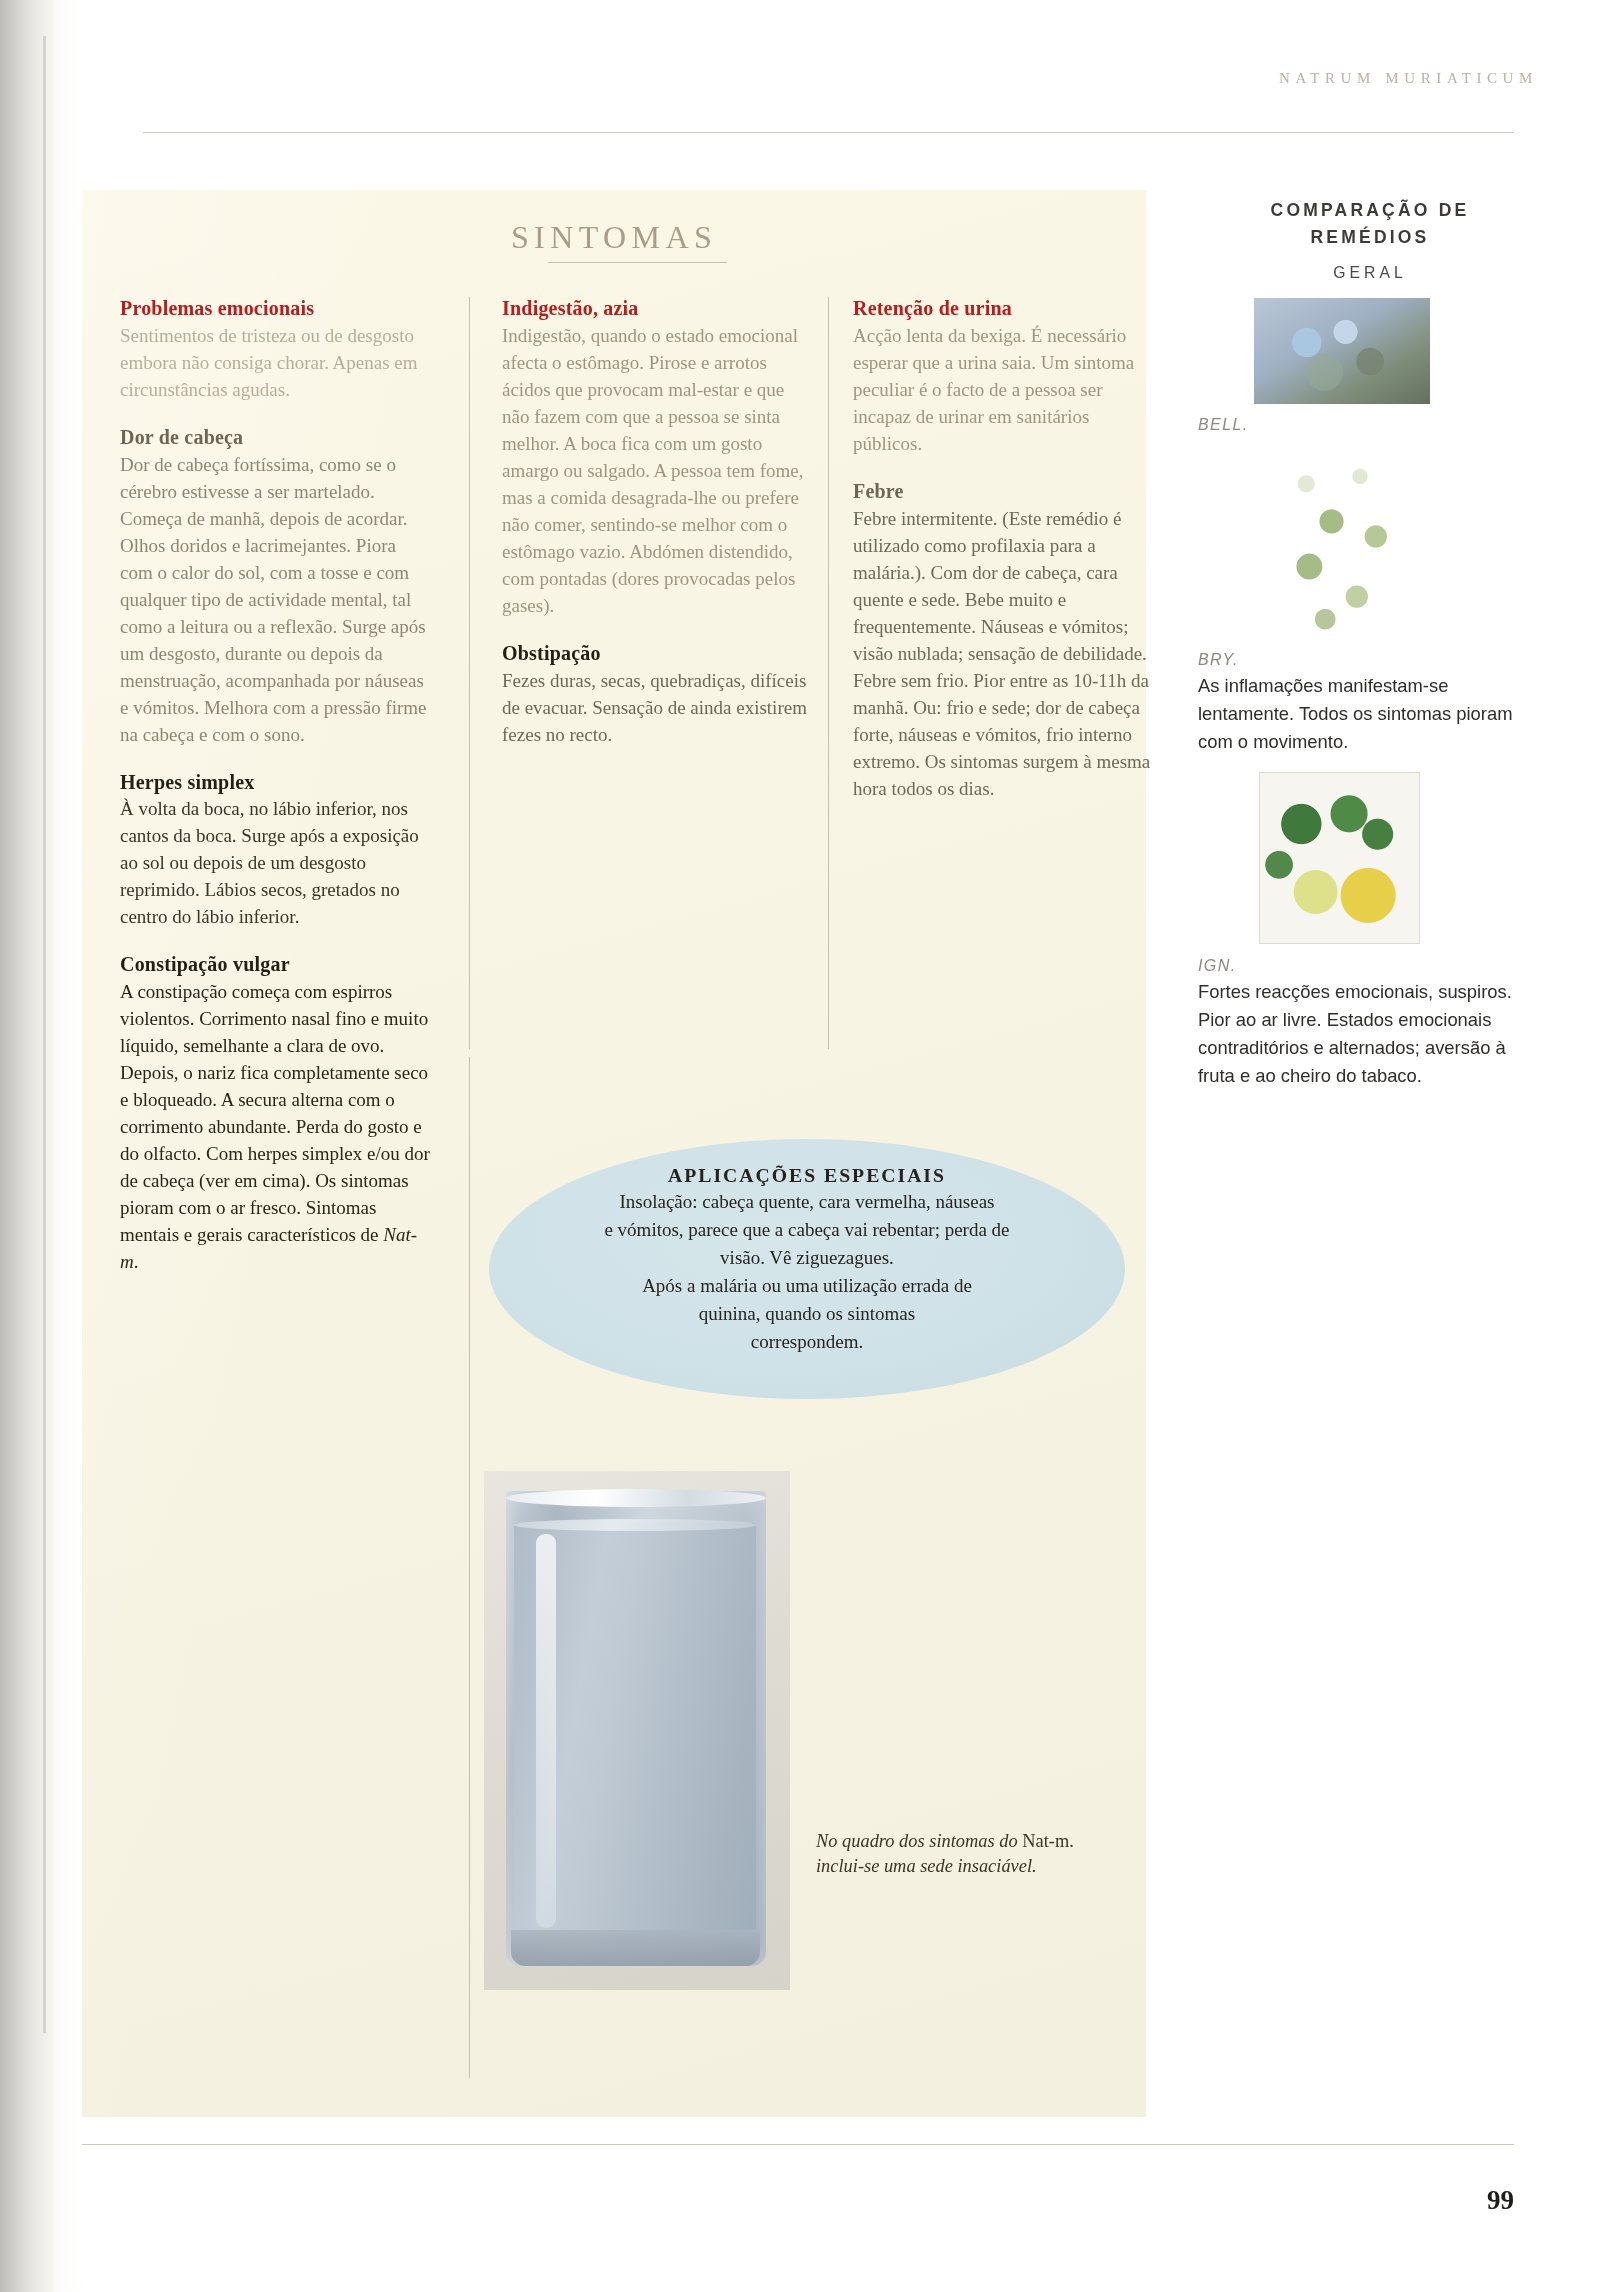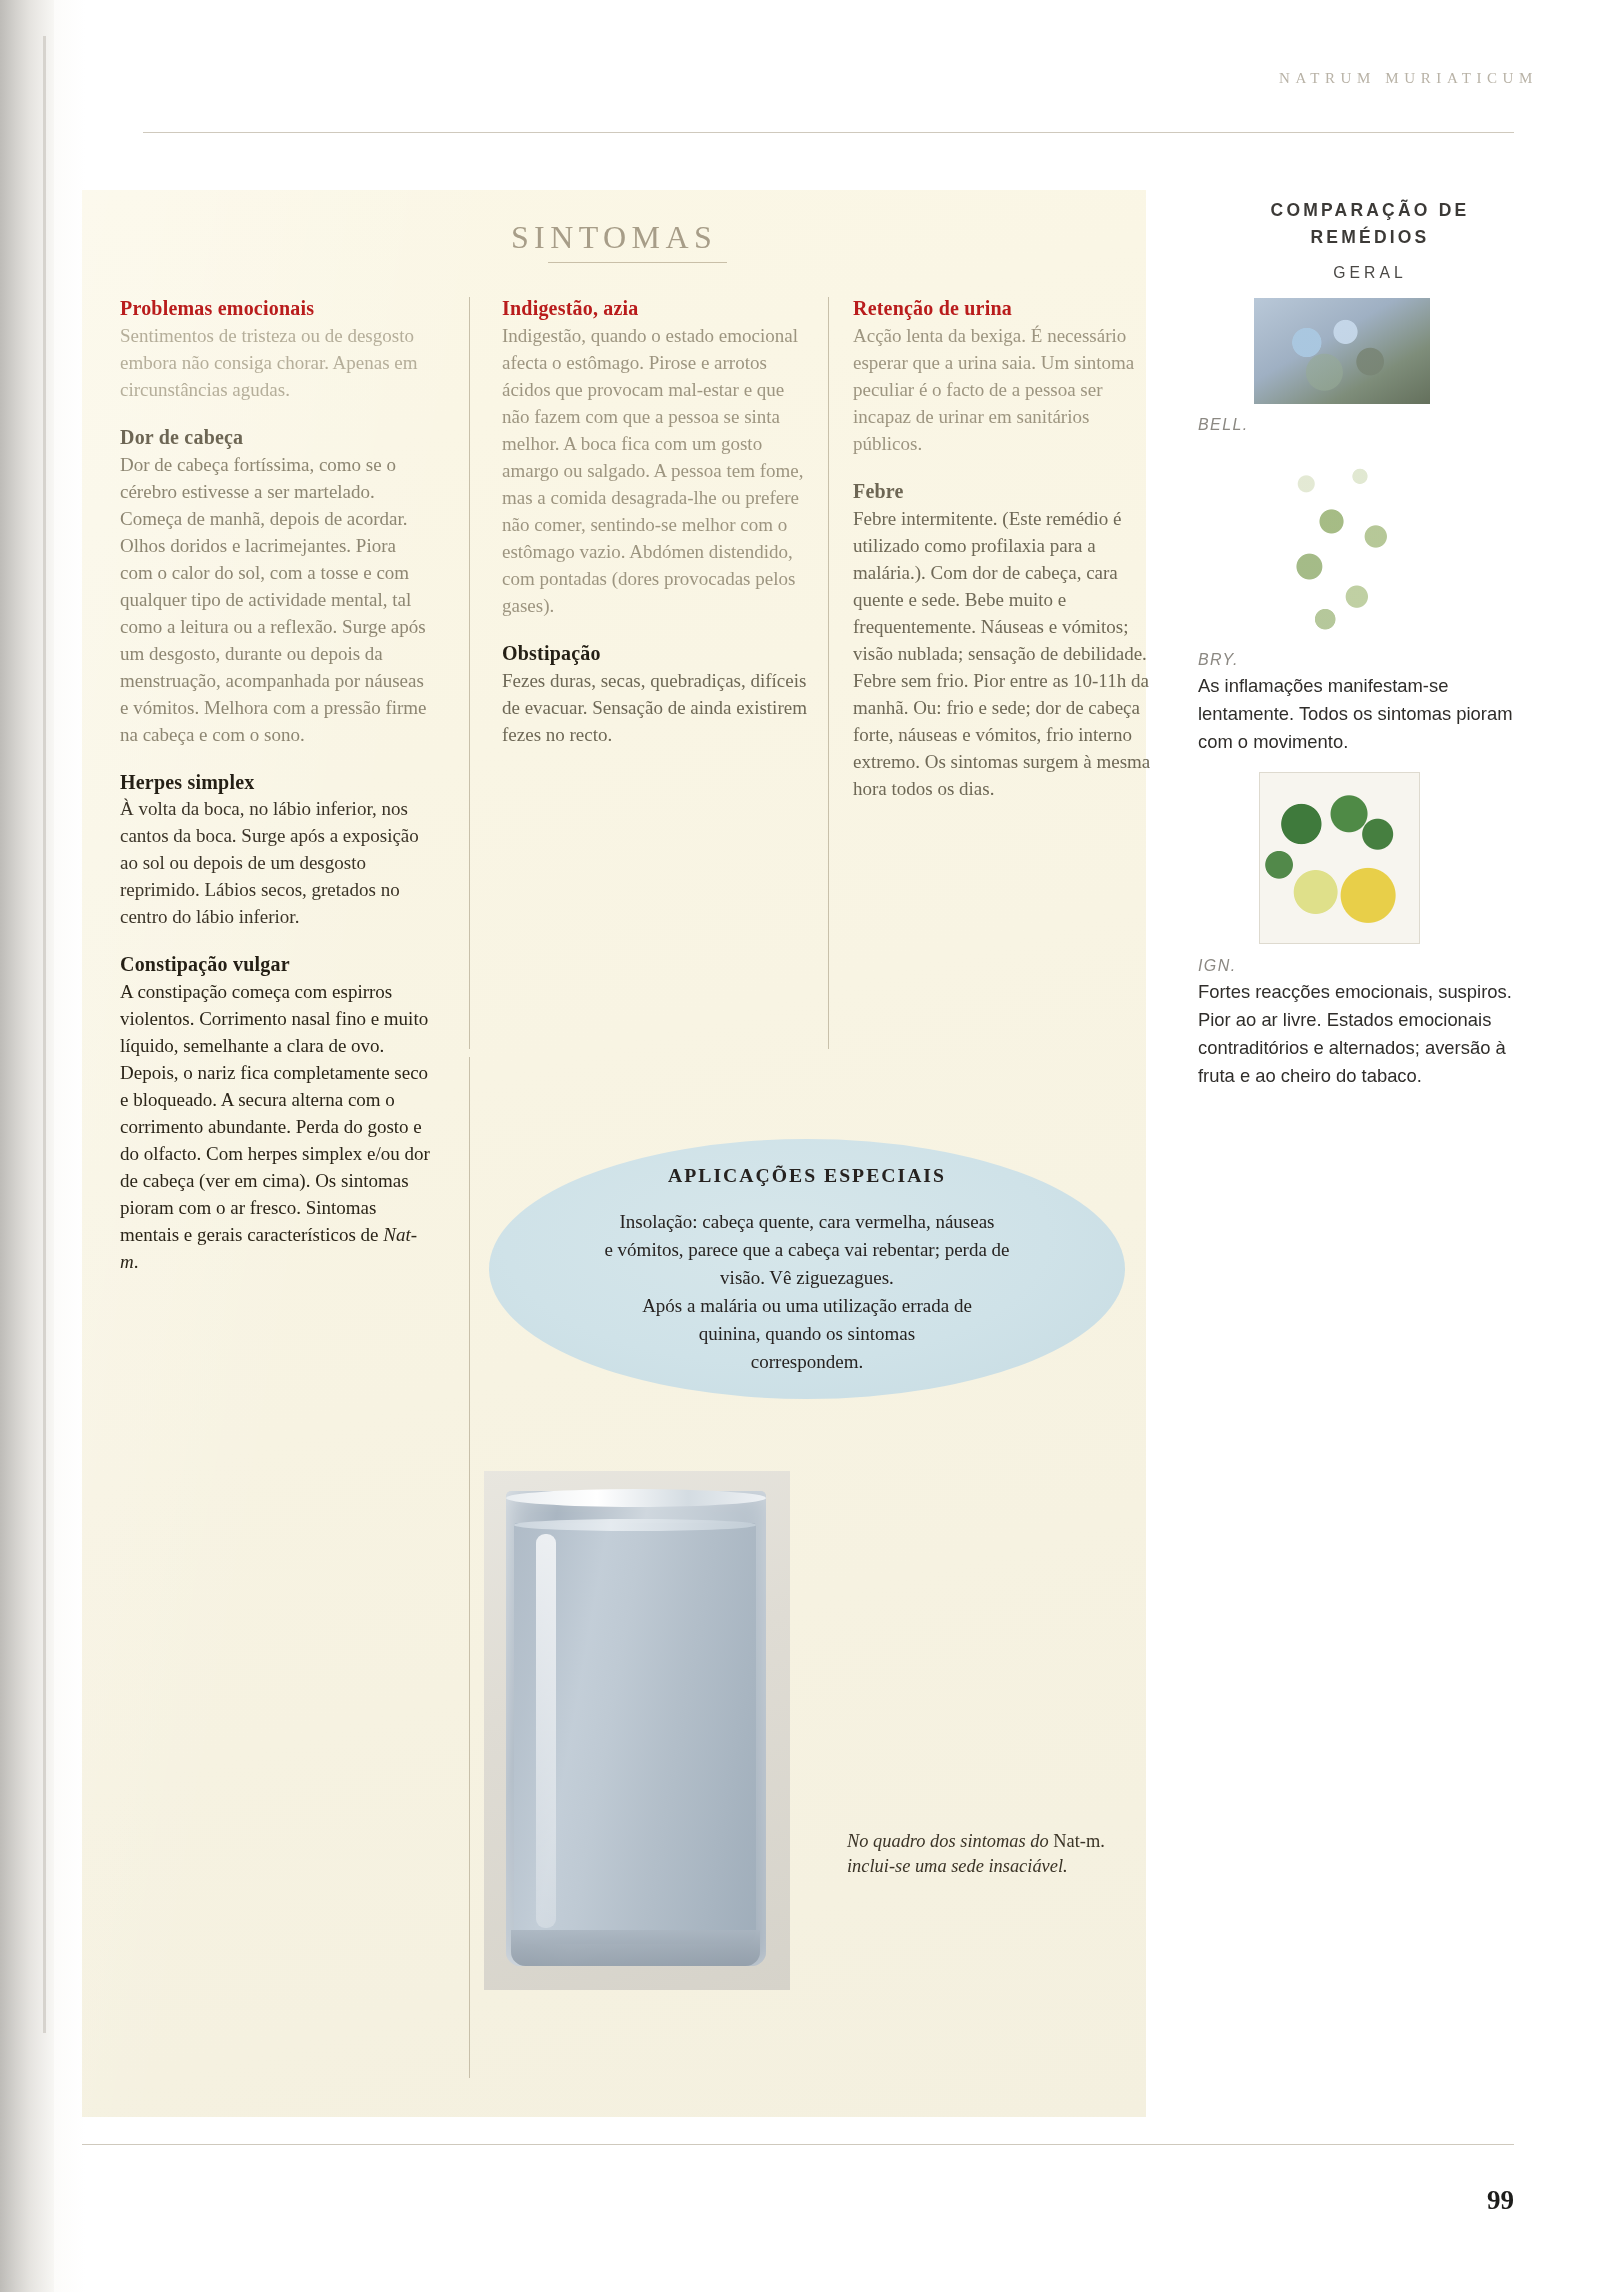--- a/index.html
+++ b/index.html
@@ -126,21 +126,21 @@
     border-radius:50%;
     background:radial-gradient(ellipse at 45% 38%, #d6e6ea 0%, #cfe2e8 55%, #c6dbe2 100%);
   }
   .oval-inner {
     position:absolute; left:507px; top:1164px; width:600px;
     text-align:center;
   }
   .oval-title {
     font-family:"Liberation Serif", serif;
     font-size:19.7px; font-weight:bold; letter-spacing:2px;
-    color:#262220; margin-bottom:21px;
+    color:#262220; margin-bottom:1px;
   }
   .oval-body {
     font-family:"Liberation Serif", serif;
     font-size:19px; line-height:28px; color:#272321;
   }
   .oval-body p { margin:0; }
 
   
   .glass-wrap {
     position:absolute; left:484px; top:1471px; width:306px; height:519px;
@@ -178,21 +178,21 @@
     border-radius:9px;
   }
   .glass-base {
     position:absolute; left:27px; top:459px; width:249px; height:36px;
     border-radius:0 0 14.3px 14.3px;
     background:linear-gradient(180deg,#aab5c0,#8e9aa6);
     opacity:.85;
   }
 
   .caption {
-    position:absolute; left:847px; top:1829px; width:296px;
+    position:absolute; left:816px; top:1829px; width:296px;
     font-family:"Liberation Serif", serif;
     font-style:italic;
     font-size:18.4px; line-height:25px; color:#3a3326;
   }
   .caption .rom { font-style:normal; }
 
   
   .side {
     position:absolute; left:1198px; top:197px; width:344px;
   }

